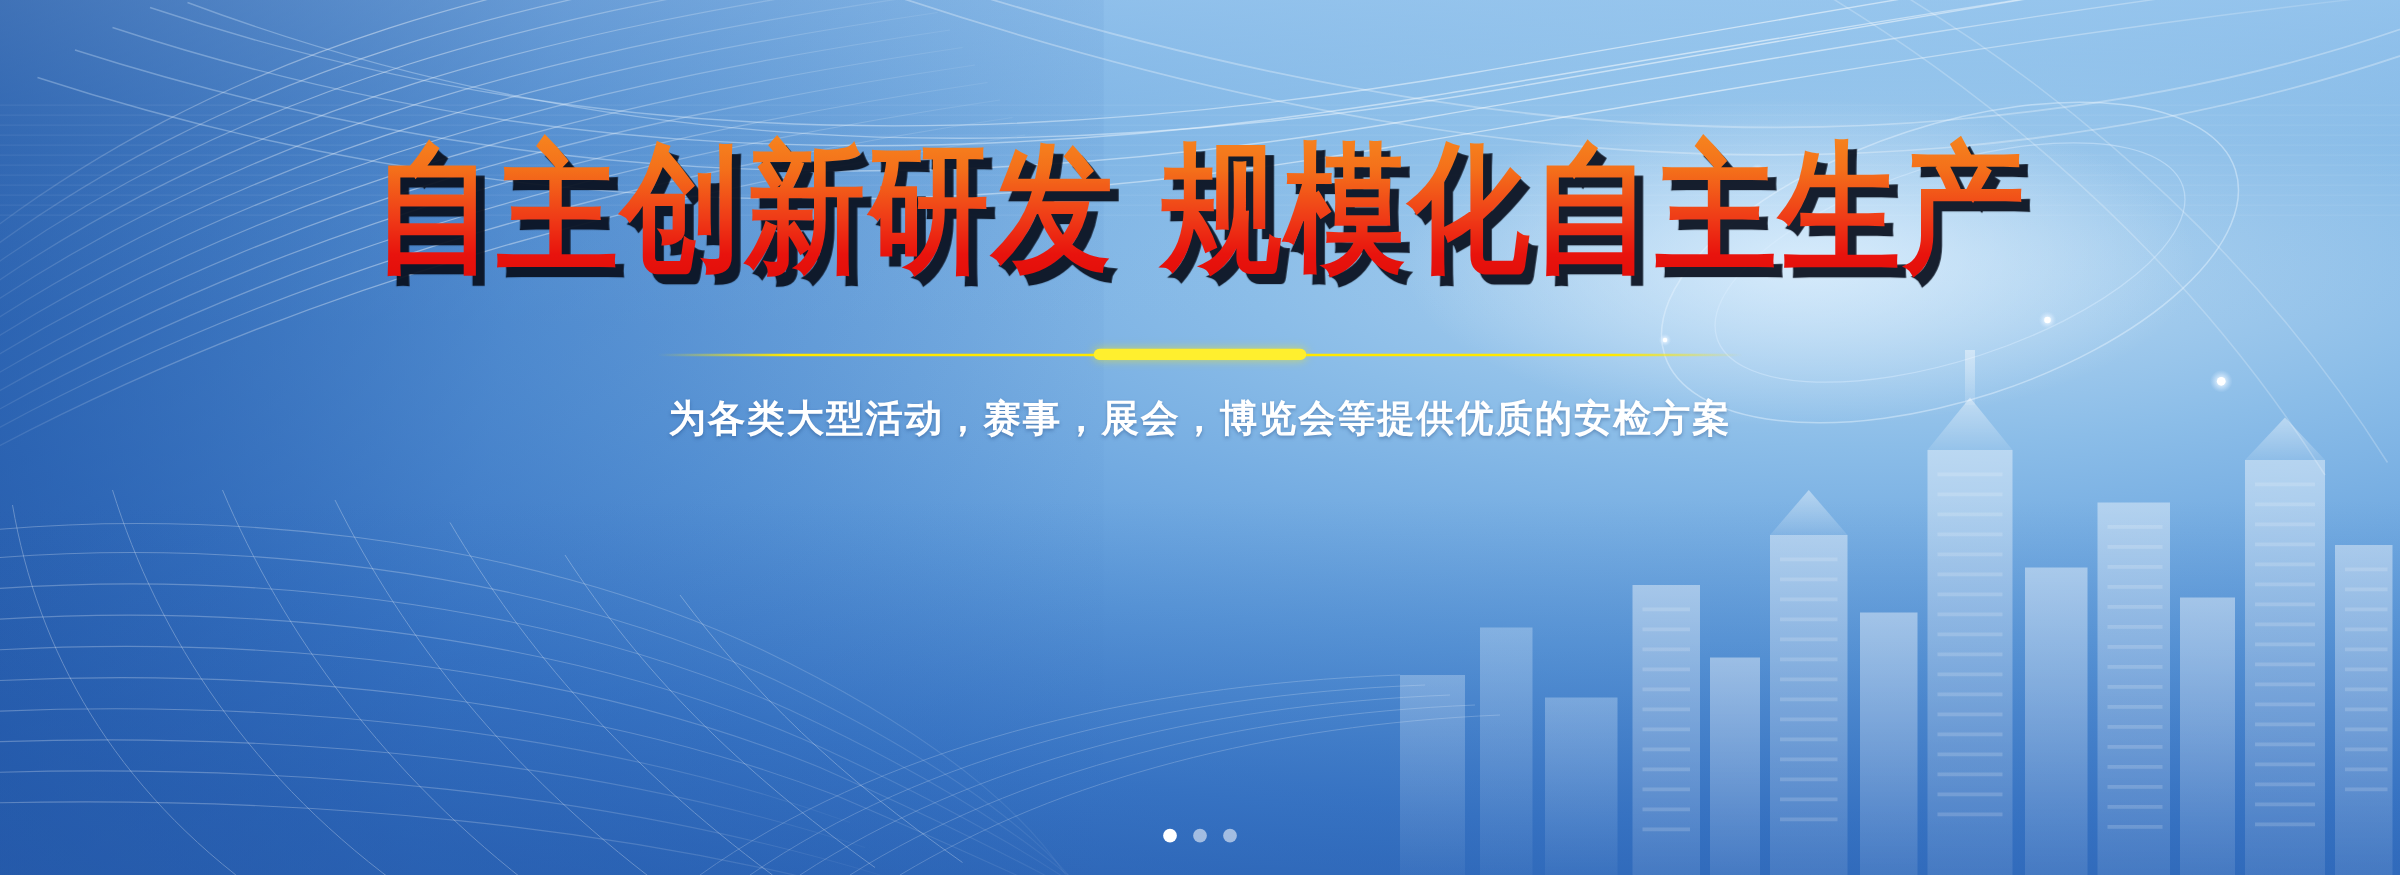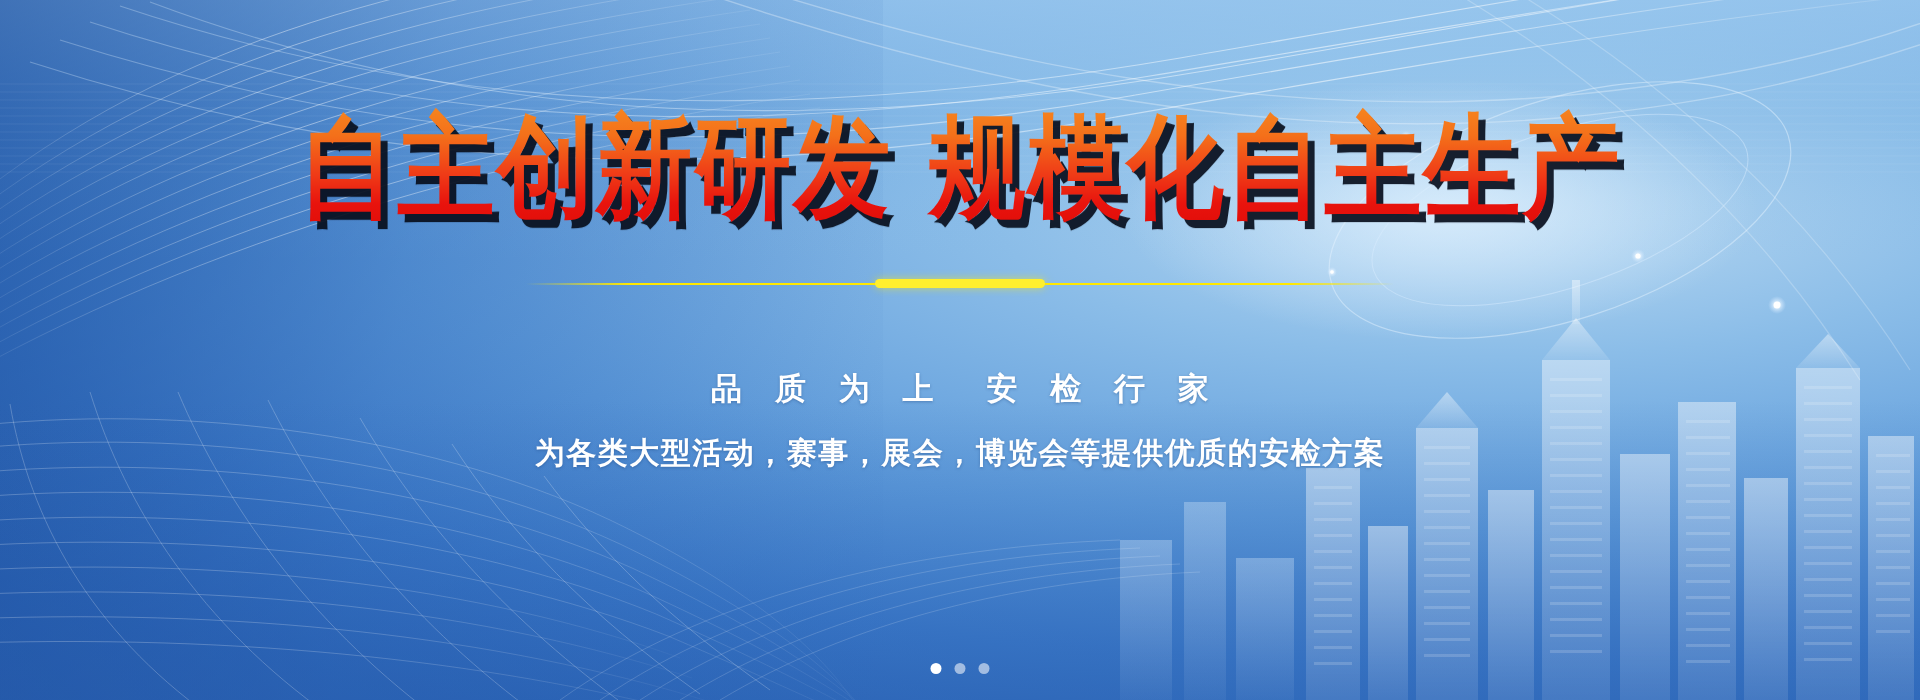--- a/index.html
+++ b/index.html
@@ -390,21 +390,20 @@
 
   <div class="content">
 
     <div class="headline">自主创新研发 规模化自主生产</div>
 
     <div class="divider">
       <div class="thin"></div>
       <div class="thick"></div>
     </div>
 
-    <div class="sub-primary">品 质 为 上　安 检 行 家</div>
 
     <div class="sub-secondary">为各类大型活动，赛事，展会，博览会等提供优质的安检方案</div>
   </div>
 
   <div class="dots">
     <span class="dot active"></span>
     <span class="dot"></span>
     <span class="dot"></span>
   </div>
 

